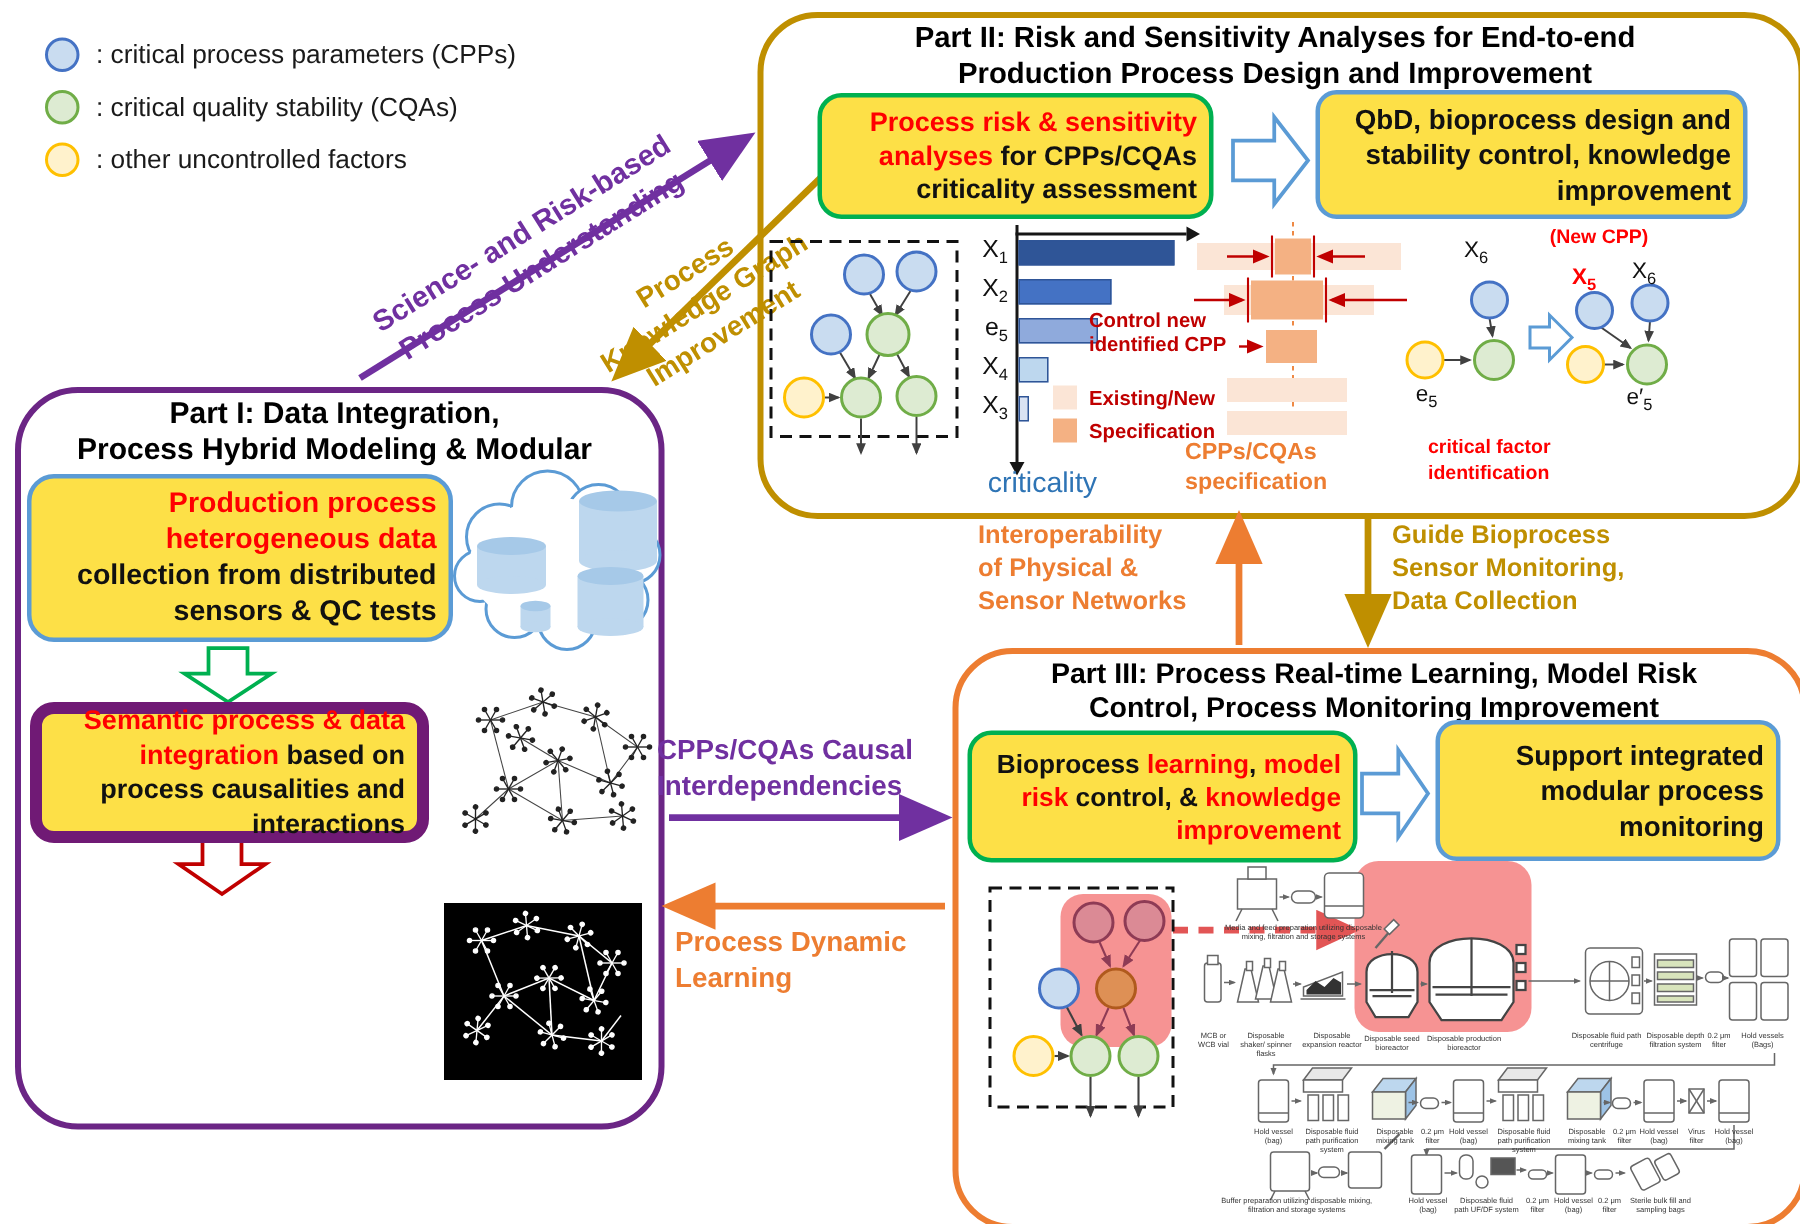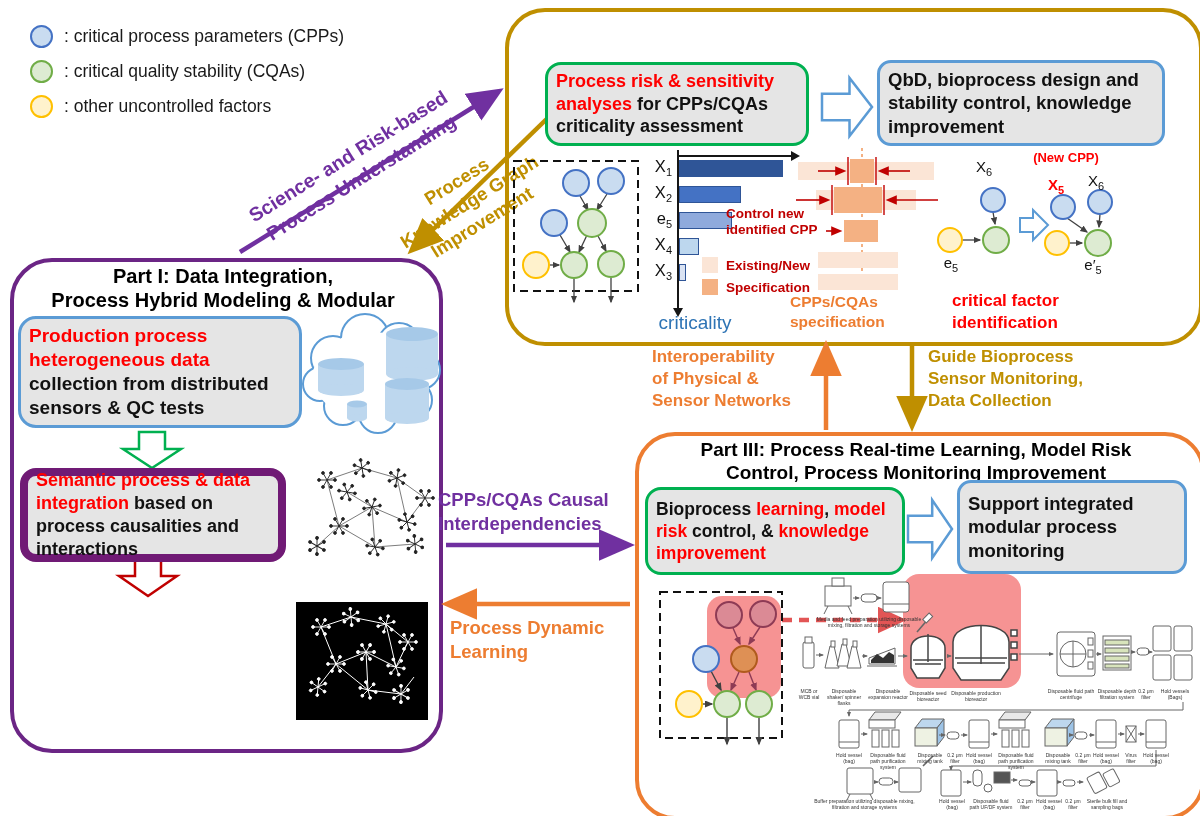--- a/index.html
+++ b/index.html
@@ -1,22 +1,22 @@
 <!DOCTYPE html>
 <html><head>
 <meta charset="utf-8">
 <style>
   html,body{margin:0;padding:0;background:#fff}
   #canvas{position:relative;width:1200px;height:816px;background:#fff;overflow:hidden;
           font-family:"Liberation Sans",sans-serif;color:#111}
   .abs{position:absolute}
   .panel{position:absolute;background:#fff;border-style:solid;border-radius:42px}
   .ptitle{position:absolute;text-align:center;font-weight:bold;color:#000;line-height:1.22}
-  .tbox{position:absolute;display:flex;align-items:center;justify-content:center;text-align:left;
-        font-weight:bold;background:#e5e5e5;line-height:1.27;padding:4px 8px;box-sizing:border-box}
+  .tbox{position:absolute;display:flex;align-items:center;justify-content:center;text-align:right;
+        font-weight:bold;background:#fde047;line-height:1.27;padding:4px 8px;box-sizing:border-box}
   .red{color:#FF0000}
   .diag{position:absolute;text-align:center;font-weight:bold;transform:rotate(-32deg);line-height:1.3}
   .lrow{position:absolute;display:flex;align-items:center;gap:11px;font-size:17.5px;color:#1a1a1a}
   .lcirc{width:23px;height:23px;border-radius:50%;border:2.5px solid;box-sizing:border-box;flex:none}
   .clabel{position:absolute;text-align:left;font-weight:bold;line-height:1.3}
   .bar{position:absolute;left:679px;height:17px;border:1px solid #2F5597;box-sizing:border-box}
   .blbl{position:absolute;left:640px;width:32px;text-align:right;font-size:16.5px;color:#111}
   sub{font-size:11px}
   .mlbl{position:absolute;font-size:15px;color:#111}
   .fc{position:absolute;font-size:5px;line-height:1.2;text-align:center;color:#333}
@@ -179,20 +179,24 @@
         <use href="#hub" x="112" y="40"></use>
       <use href="#hub" x="100" y="65" transform="rotate(10 100 65)"></use>
         <use href="#hub" x="70" y="50" transform="rotate(60 70 50)"></use>
       <use href="#hub" x="40" y="62"></use>
         <use href="#hub" x="22" y="85" transform="rotate(35 22 85)"></use>
       <use href="#hub" x="72" y="88" transform="rotate(15 72 88)"></use>
         <use href="#hub" x="105" y="92" transform="rotate(30 105 92)"></use>
     </g>
   </svg>
 
+  <div class="ptitle" style="left:520px;top:14px;width:660px;font-size:19.5px">
+    <div>Part II: Risk and Sensitivity Analyses for End-to-end</div>
+      <div>Production Process Design and Improvement</div>
+  </div>
   <div class="tbox" style="left:545px;top:62px;width:264px;height:84px;border:3px solid #00B050;border-radius:16px;font-size:18px">
     <div><span class="red">Process risk &amp; sensitivity analyses</span><span> for CPPs/CQAs criticality assessment</span></div>
   </div>
   <div class="tbox" style="left:877px;top:60px;width:288px;height:86px;border:3px solid #5B9BD5;border-radius:14px;font-size:18.5px">
     <div>QbD, bioprocess design and stability control, knowledge improvement</div>
   </div>
 
   <svg style="left:510px;top:156px" width="140" height="152" viewBox="0 0 140 152">
     <defs>
         <marker id="mD" markerWidth="7" markerHeight="7" refX="5" refY="2.5" orient="auto">
@@ -303,21 +307,21 @@
       <circle cx="127" cy="95" r="12" fill="#FFF2CC" stroke="#FFC000"></circle>
     </g>
     <polygon points="90,70 103,70 103,62 118,77 103,92 103,84 90,84" fill="#fff" stroke="#5B9BD5" stroke-width="2"></polygon>
   </svg>
   <div class="mlbl" style="left:976px;top:158px"><span>X</span><sub>6</sub></div>
   <div class="mlbl" style="left:938px;top:254px;width:26px;text-align:center"><span>e</span><sub>5</sub></div>
   <div class="abs" style="left:1020px;top:150px;width:92px;text-align:center;font-size:13px;font-weight:bold;color:#FF0000">(New CPP)</div>
   <div class="mlbl" style="left:1048px;top:176px;color:#FF0000;font-weight:bold"><span>X</span><sub>5</sub></div>
   <div class="mlbl" style="left:1088px;top:172px"><span>X</span><sub>6</sub></div>
   <div class="mlbl" style="left:1078px;top:256px;width:30px;text-align:center"><span>e′</span><sub>5</sub></div>
-  <div class="clabel" style="left:952px;top:290px;width:168px;font-size:17px;color:#FF0000">
+  <div class="clabel" style="left:952px;top:290px;width:168px;font-size:13px;color:#FF0000">
     <div>critical factor</div>
       <div>identification</div>
   </div>
 
   <div class="clabel" style="left:438px;top:488px;width:200px;font-size:18.5px;color:#7030A0">
     <div>CPPs/CQAs Causal</div>
       <div>Interdependencies</div>
   </div>
   <div class="clabel" style="left:450px;top:616px;width:180px;font-size:18.5px;color:#ED7D31">
     <div>Process Dynamic</div>

